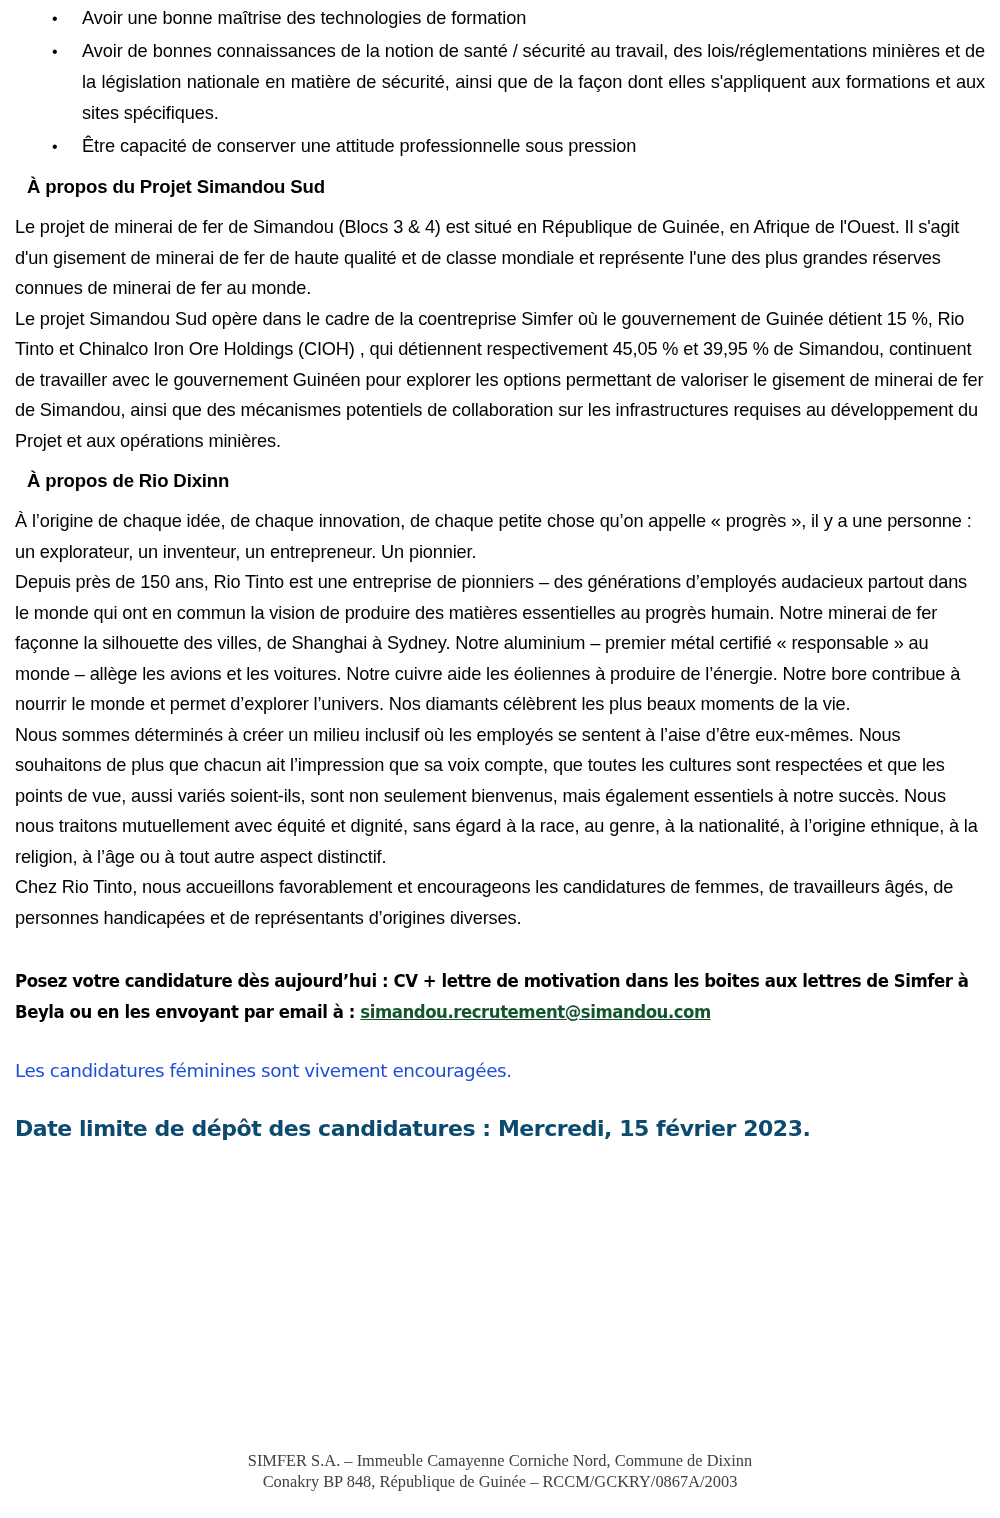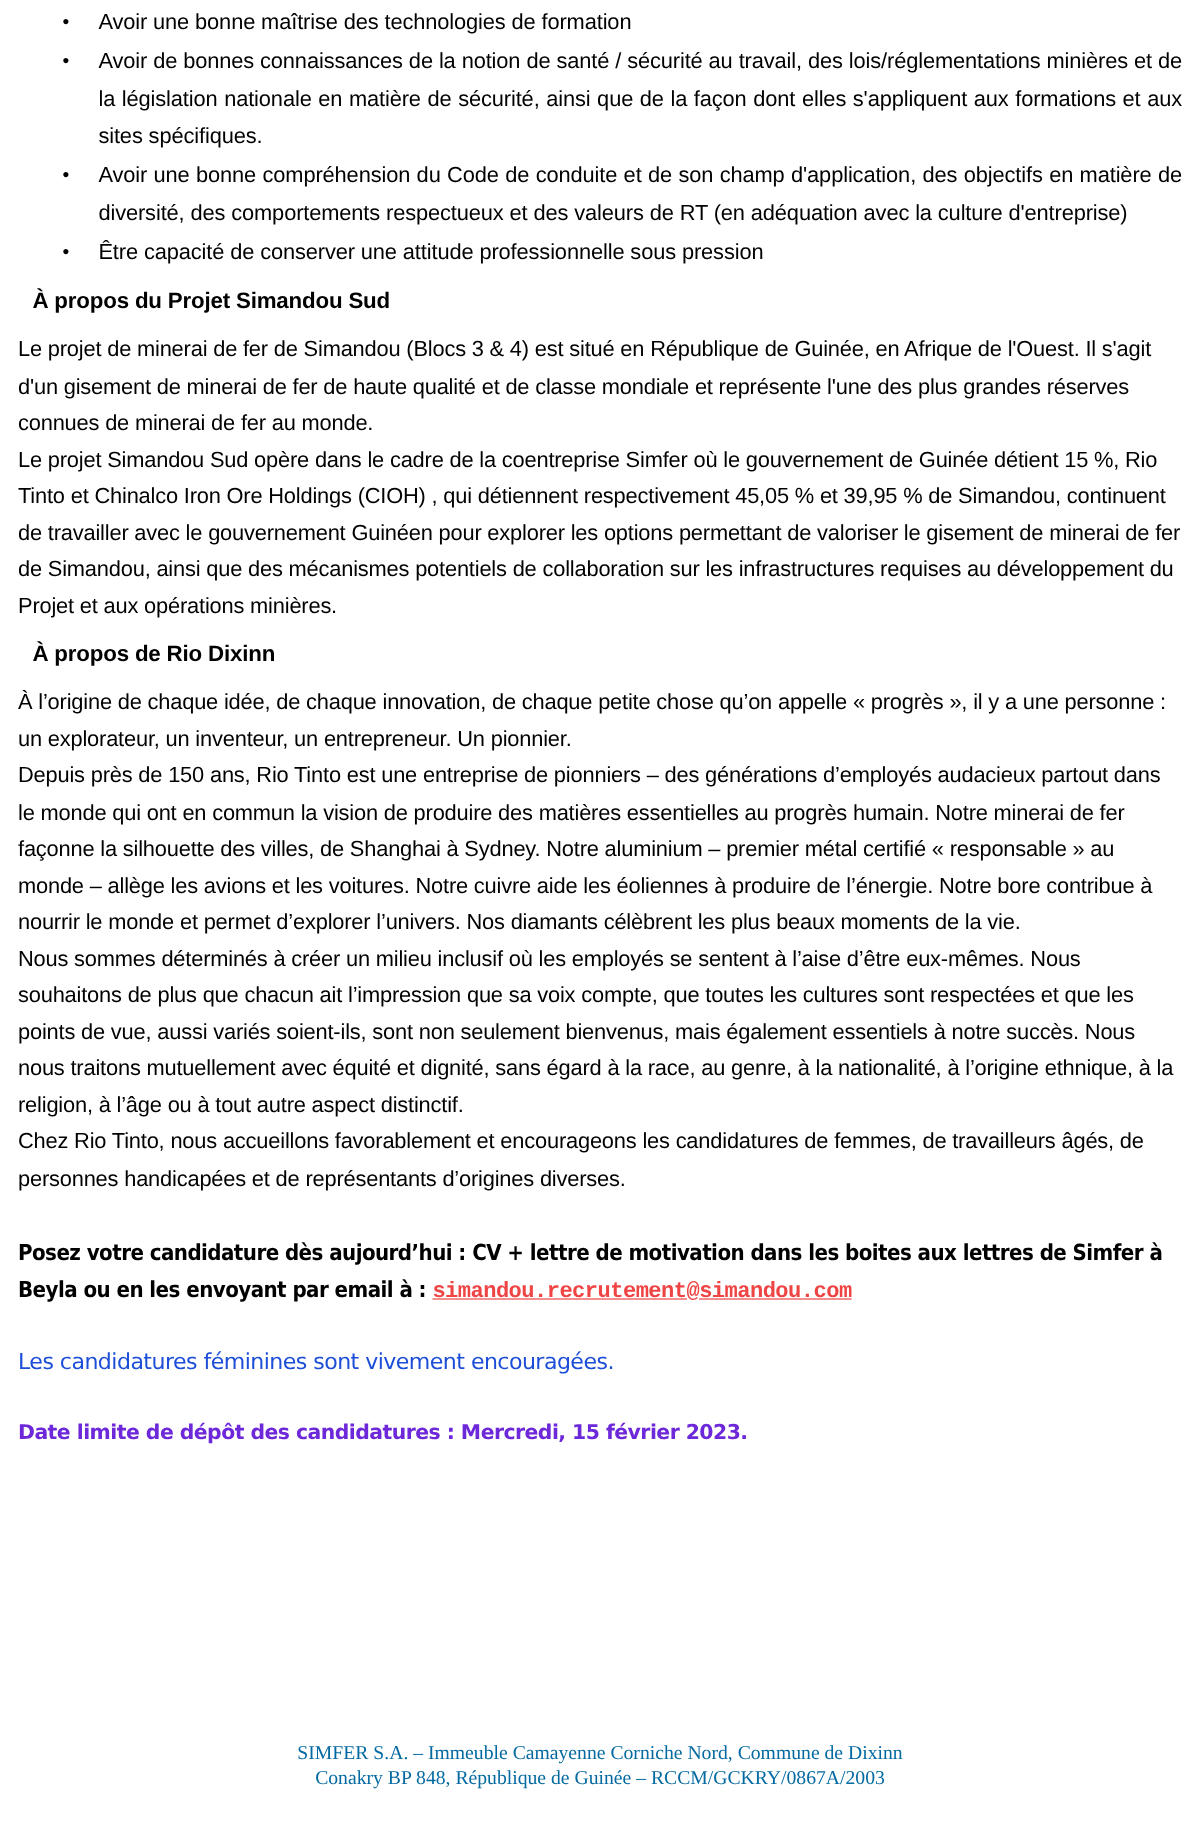--- a/index.html
+++ b/index.html
@@ -94,70 +94,68 @@
     font-size: 18.4px;
     line-height: 31px;
     font-weight: bold;
     letter-spacing: -0.45px;
     font-family: "DejaVu Sans", sans-serif;
     font-stretch: condensed;
     transform-origin: left top;
   }
 
   .apply-block .email-link {
-    color: #ef4444;
+    color: #14532d;
     text-decoration: underline;
     font-weight: bold;
     letter-spacing: -0.45px;
-    font-family: Liberation Mono, monospace;
   }
 
   .women-note {
     margin-top: 30px;
     font-size: 18.4px;
     line-height: 28px;
     color: #1d4ed8;
     letter-spacing: -0.45px;
     font-family: "DejaVu Sans", sans-serif;
   }
 
   .deadline-note {
     margin-top: 30px;
-    font-size: 17px;
+    font-size: 22px;
     line-height: 28px;
     font-weight: bold;
-    color: #6d28d9;
+    color: #0c4a6e;
     letter-spacing: -0.45px;
     font-family: "DejaVu Sans", sans-serif;
   }
 
   
   .page-footer {
     position: absolute;
     left: 0;
     right: 0;
     bottom: 26px;
     text-align: center;
     font-family: "Liberation Serif", serif;
     font-size: 16.4px;
     line-height: 21px;
-    color: #0369a1;
+    color: #404040;
   }
 
   .footer-line { display: block; }
 </style>
 </head>
 <body>
 
 <div class="page">
 
   <ul class="req-list">
     <li class="req-item">Avoir une bonne maîtrise des technologies de formation</li>
     <li class="req-item">Avoir de bonnes connaissances de la notion de santé / sécurité au travail, des lois/réglementations minières et de la législation nationale en matière de sécurité, ainsi que de la façon dont elles s'appliquent aux formations et aux sites spécifiques.</li>
-    <li class="req-item">Avoir une bonne compréhension du Code de conduite et de son champ d'application, des objectifs en matière de diversité, des comportements respectueux et des valeurs de RT (en adéquation avec la culture d'entreprise)</li>
     <li class="req-item">Être capacité de conserver une attitude professionnelle sous pression</li>
   </ul>
 
   <h2 class="section-heading h-gap-top-1">À propos du Projet Simandou Sud</h2>
 
   <p class="body-para p-gap-lg">Le projet de minerai de fer de Simandou (Blocs 3 &amp; 4) est situé en République de Guinée, en Afrique de l'Ouest. Il s'agit d'un gisement de minerai de fer de haute qualité et de classe mondiale et représente l'une des plus grandes réserves connues de minerai de fer au monde.</p>
 
   <p class="body-para p-gap-md">Le projet Simandou Sud opère dans le cadre de la coentreprise Simfer où le gouvernement de Guinée détient 15 %, Rio Tinto et Chinalco Iron Ore Holdings (CIOH) , qui détiennent respectivement 45,05 % et 39,95 % de Simandou, continuent de travailler avec le gouvernement Guinéen pour explorer les options permettant de valoriser le gisement de minerai de fer de Simandou, ainsi que des mécanismes potentiels de collaboration sur les infrastructures requises au développement du Projet et aux opérations minières.</p>
 
   <h2 class="section-heading h-gap-top-2">À propos de Rio Dixinn</h2>

